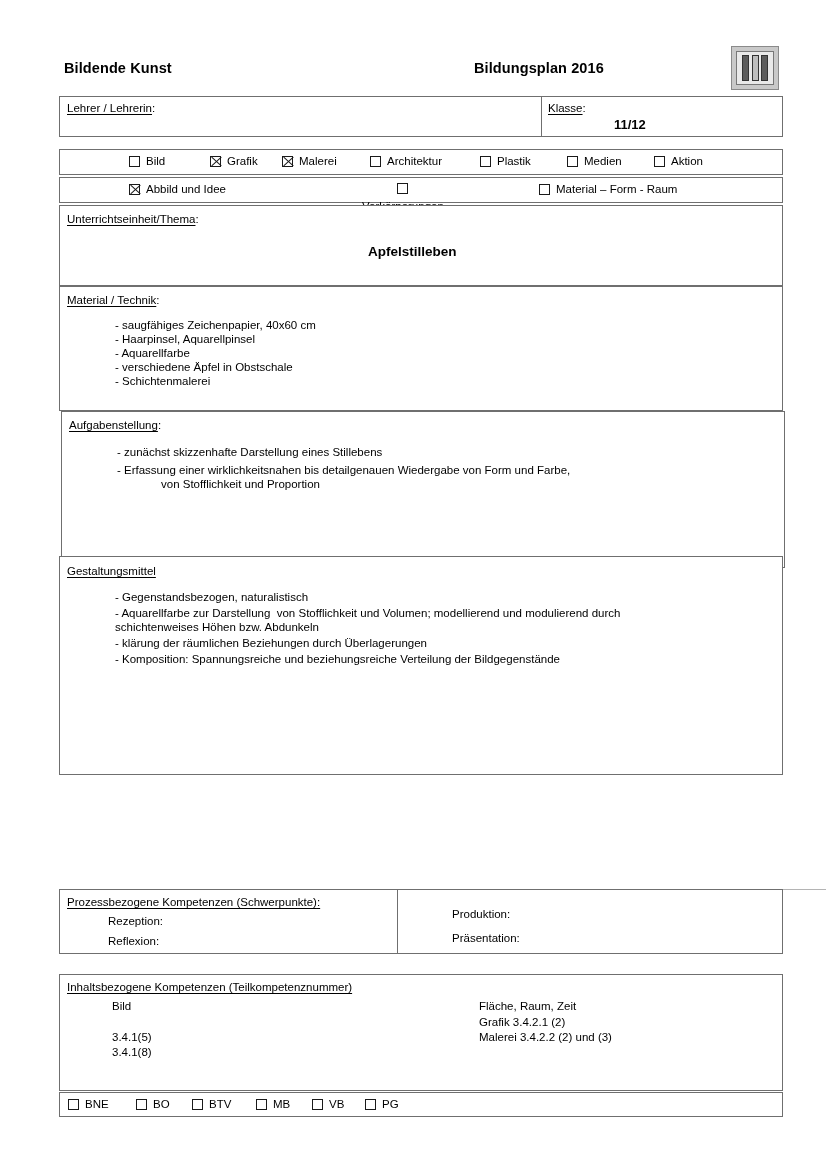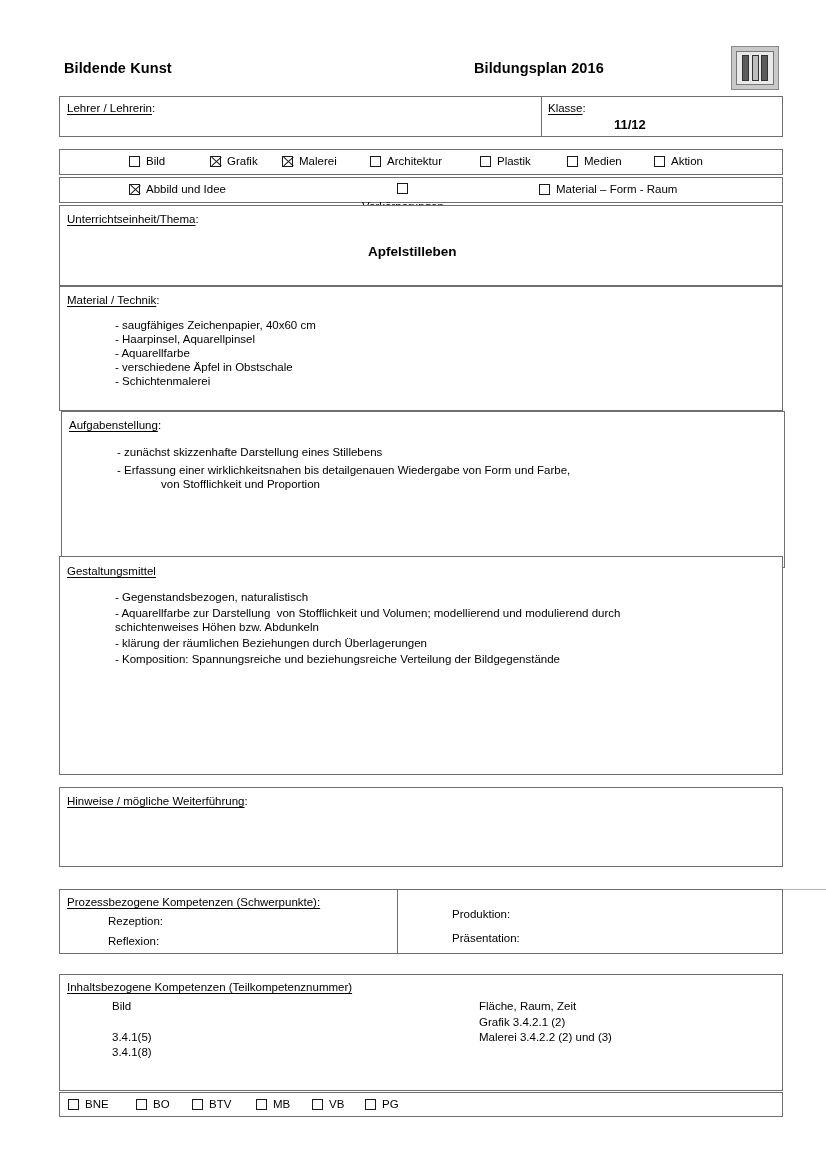--- a/index.html
+++ b/index.html
@@ -266,26 +266,20 @@
     <div class="lbl" style="left:7px; top:8px;">
       <span class="und">Gestaltungsmittel</span><span></span>
     </div>
     <div class="body-txt" style="left:55px; top:33px;">- Gegenstandsbezogen, naturalistisch</div>
     <div class="body-txt" style="left:55px; top:49px;">- Aquarellfarbe zur Darstellung  von Stofflichkeit und Volumen; modellierend und modulierend durch</div>
     <div class="body-txt" style="left:55px; top:63px;">schichtenweises Höhen bzw. Abdunkeln</div>
     <div class="body-txt" style="left:55px; top:95px;">- Komposition: Spannungsreiche und beziehungsreiche Verteilung der Bildgegenstände</div>
     <div class="body-txt" style="left:55px; top:79px;">- klärung der räumlichen Beziehungen durch Überlagerungen</div>
   </div>
 
-  <div class="box" style="left:59px; top:787px; width:724px; height:80px;">
-    <div class="lbl" style="left:7px; top:7px;">
-      <span class="und">Hinweise / mögliche Weiterführung</span><span>:</span>
-    </div>
-    <div class="body-txt" style="left:55px; top:28px;"></div>
-  </div>
 
   <div class="edge-rule" style="left:783px; top:889px; width:43px;"></div>
 
   <div class="box" style="left:59px; top:889px; width:724px; height:65px;">
     <div class="vline" style="left:337px;"></div>
 
     <div class="lbl" style="left:7px; top:6px;">
       <span class="und">Prozessbezogene Kompetenzen (Schwerpunkte)</span><span class="und">:</span>
     </div>
     <div class="body-txt" style="left:48px; top:24px;">Rezeption:</div>

